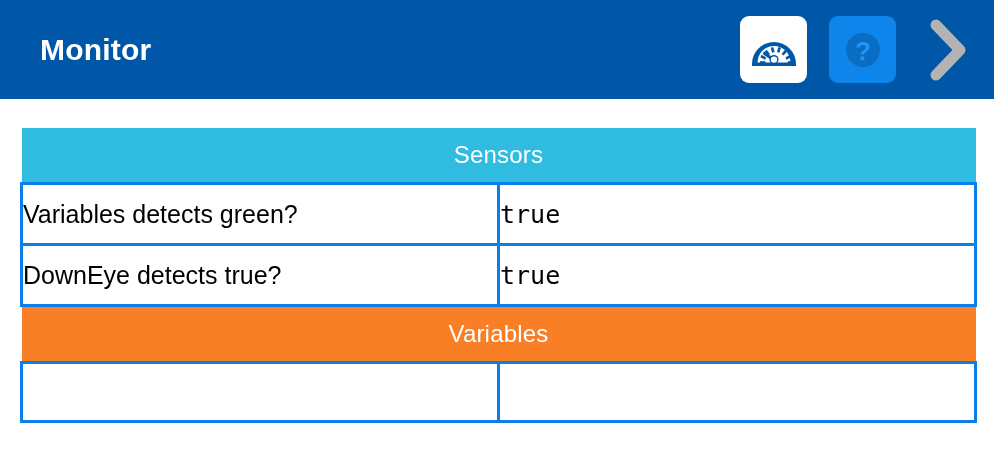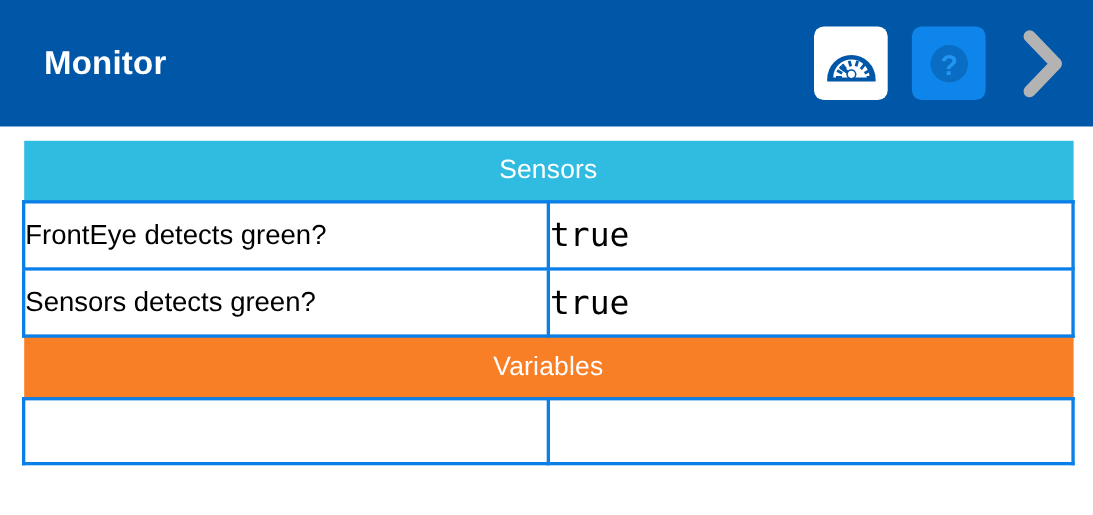--- a/index.html
+++ b/index.html
@@ -22,21 +22,21 @@
     height: 468px;
     background: #ffffff;
   }
 
   
   .appbar {
     position: absolute;
     left: 0;
     top: 0;
     width: 994px;
-    height: 115px;
+    height: 99px;
     background: #0057a8;
     display: flex;
     align-items: center;
     box-sizing: border-box;
     padding: 0 18px 0 40px;
   }
   .appbar-title {
     color: #ffffff;
     font-size: 30px;
     font-weight: bold;
@@ -137,21 +137,21 @@
   .cell-name {
     width: 481px;
     font-size: 25px;
     color: #000000;
     padding-left: 13px;
     white-space: nowrap;
     overflow: hidden;
   }
   .cell-value {
     font-family: "DejaVu Sans Mono", "Liberation Mono", monospace;
-    font-size: 30px;
+    font-size: 25px;
     color: #000000;
     padding-left: 13px;
     white-space: nowrap;
     overflow: hidden;
   }
   .data-row.empty td {
     height: 56px;
   }
 </style>
 </head>
@@ -214,26 +214,26 @@
   </div>
 
   <table class="monitor-table">
     <tbody>
 
       <tr>
         <td class="section-header sensors" colspan="2">Sensors</td>
       </tr>
 
       <tr class="data-row">
-        <td class="cell-name">FrontEye detects green?</td>
+        <td class="cell-name">Variables detects green?</td>
         <td class="cell-value">true</td>
       </tr>
 
       <tr class="data-row">
-        <td class="cell-name">Sensors detects green?</td>
+        <td class="cell-name">DownEye detects true?</td>
         <td class="cell-value">true</td>
       </tr>
 
       <tr>
         <td class="section-header variables" colspan="2">Variables</td>
       </tr>
 
       <tr class="data-row empty">
         <td class="cell-name"></td>
         <td class="cell-value"></td>

